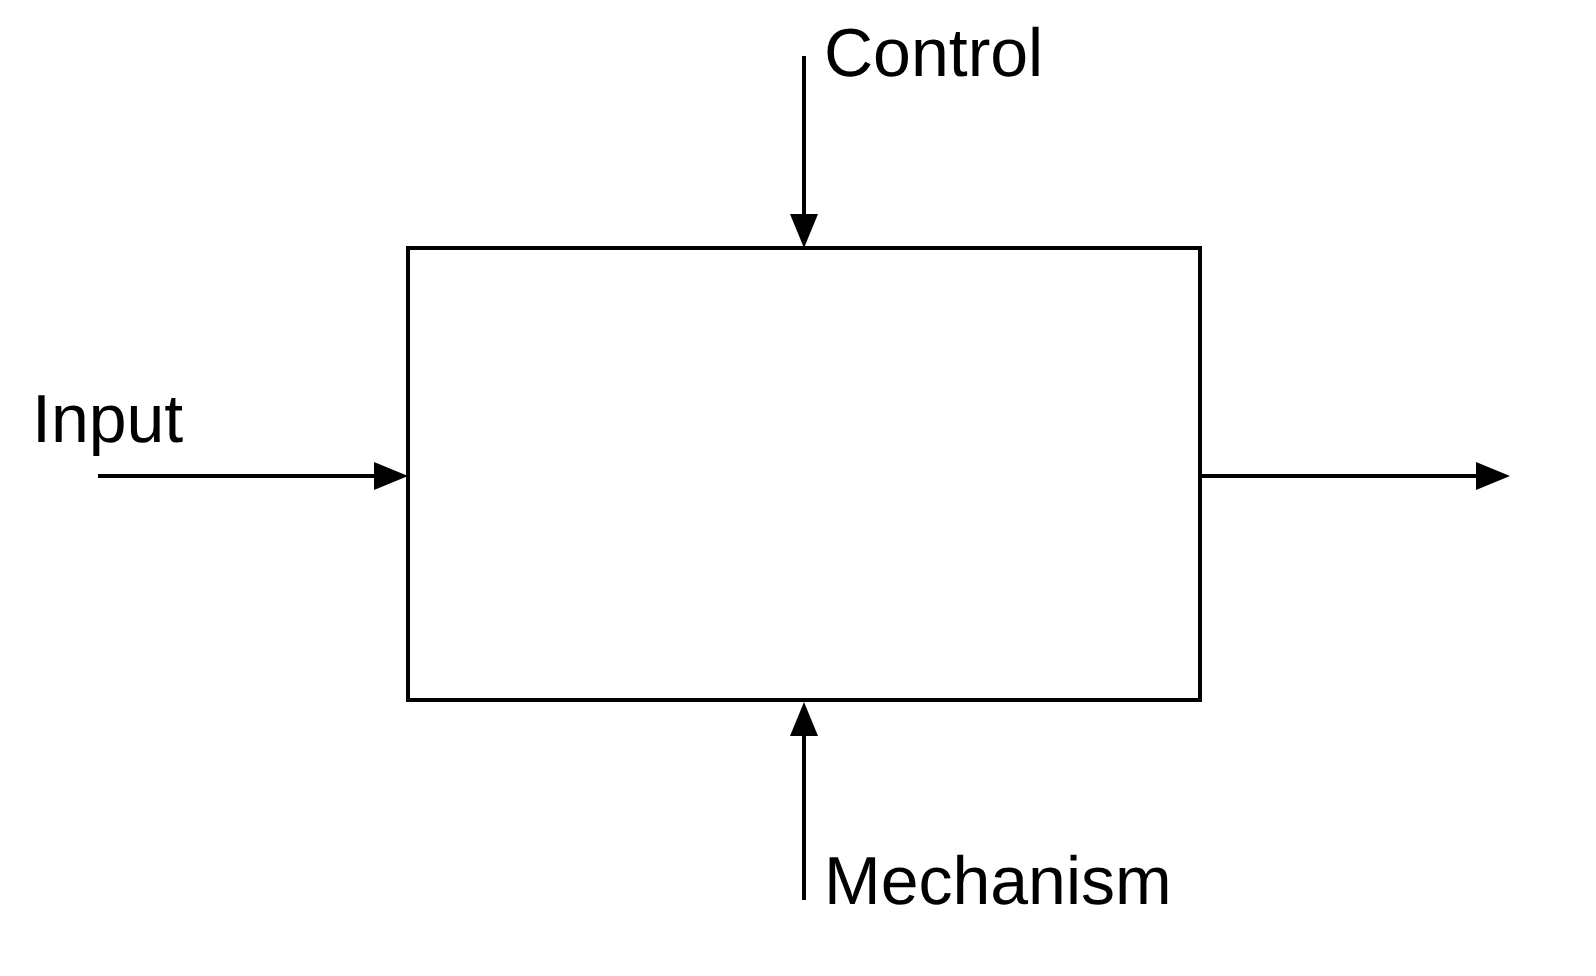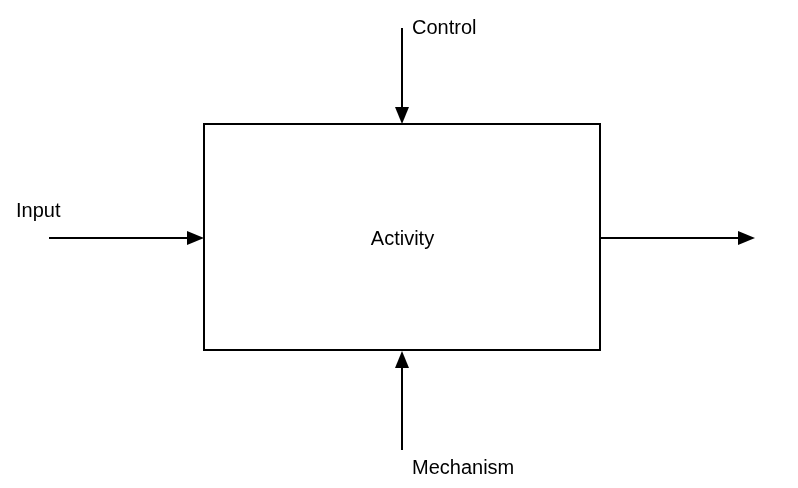--- a/index.html
+++ b/index.html
@@ -29,29 +29,29 @@
   .ln {
     stroke: #000000;
     stroke-width: 2;
   }
   .head {
     fill: #000000;
     stroke: none;
   }
   .label {
     position: absolute;
-    font-size: 20px;
+    font-size: 34px;
     line-height: 30px;
     white-space: nowrap;
     color: #000000;
   }
   .label-control   { left: 412px; top: 12px;  }
   .label-input     { left: 16px;  top: 195px; }
   .label-output    { left: 685px; top: 194px; }
-  .label-mechanism { left: 412px; top: 452px; text-align: center; }
+  .label-mechanism { left: 412px; top: 426px; text-align: center; }
   .label-activity  {
     left: 204px;
     top: 223px;
     width: 397px;
     text-align: center;
   }
 </style>
 </head>
 <body>
 
@@ -74,15 +74,14 @@
     <polygon points="402,351 395,368 409,368" class="head"></polygon>
   </svg>
 
   <div class="label label-control">Control</div>
 
   <div class="label label-input">Input</div>
 
 
   <div class="label label-mechanism">Mechanism</div>
 
-  <div class="label label-activity">Activity</div>
 
 </div>
 
 </body></html>

